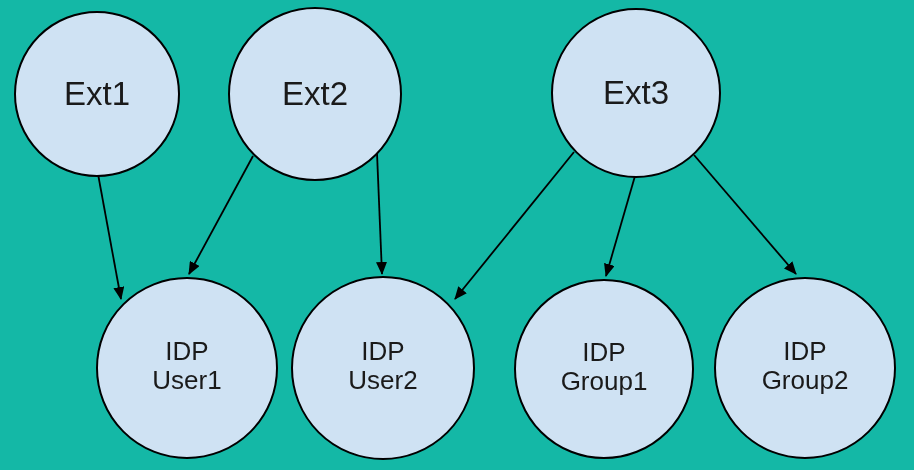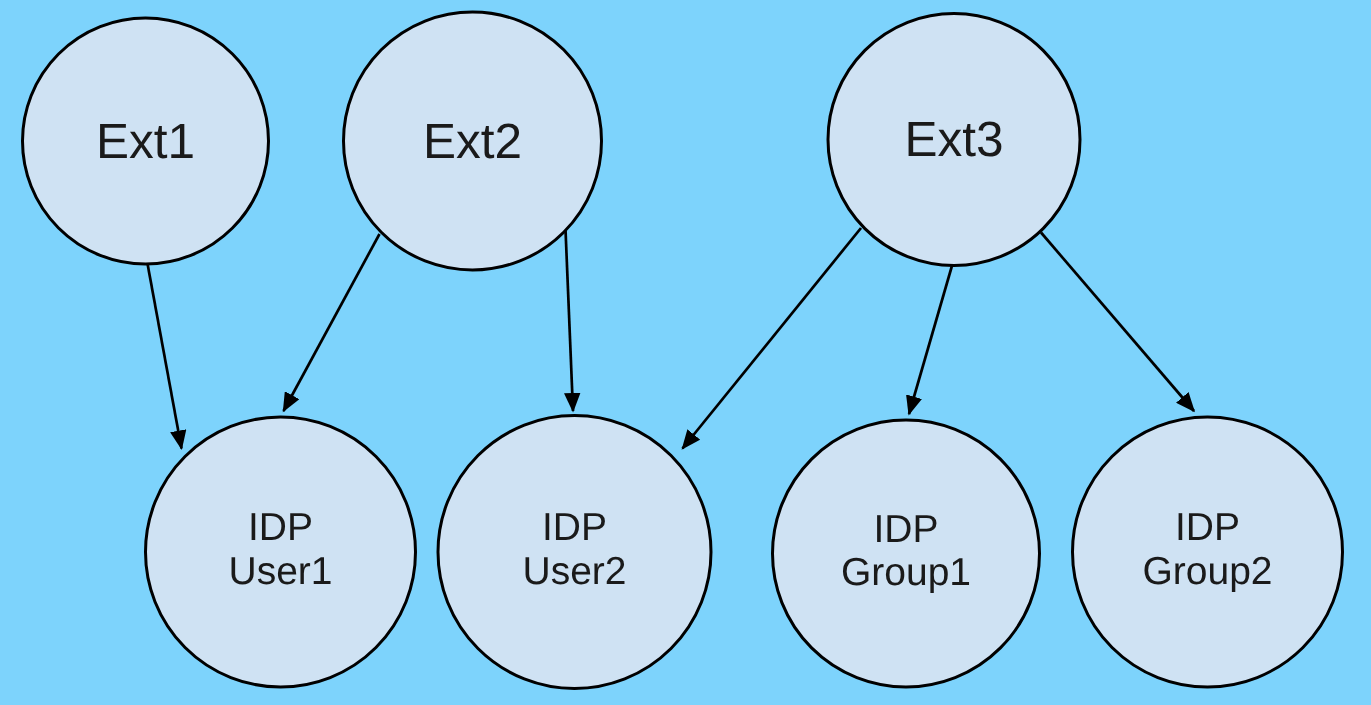--- a/index.html
+++ b/index.html
@@ -4,21 +4,21 @@
 <style>
   html, body {
     margin: 0;
     padding: 0;
     background: #ffffff;
   }
   .canvas-wrap {
     position: relative;
     width: 914px;
     height: 470px;
-    background: #7dd3fc;
+    background: #14b8a6;
     overflow: hidden;
     font-family: "Liberation Sans", sans-serif;
   }
   svg {
     display: block;
   }
   .node-circle {
     stroke-width: 2px;
   }
   .edge-line {

